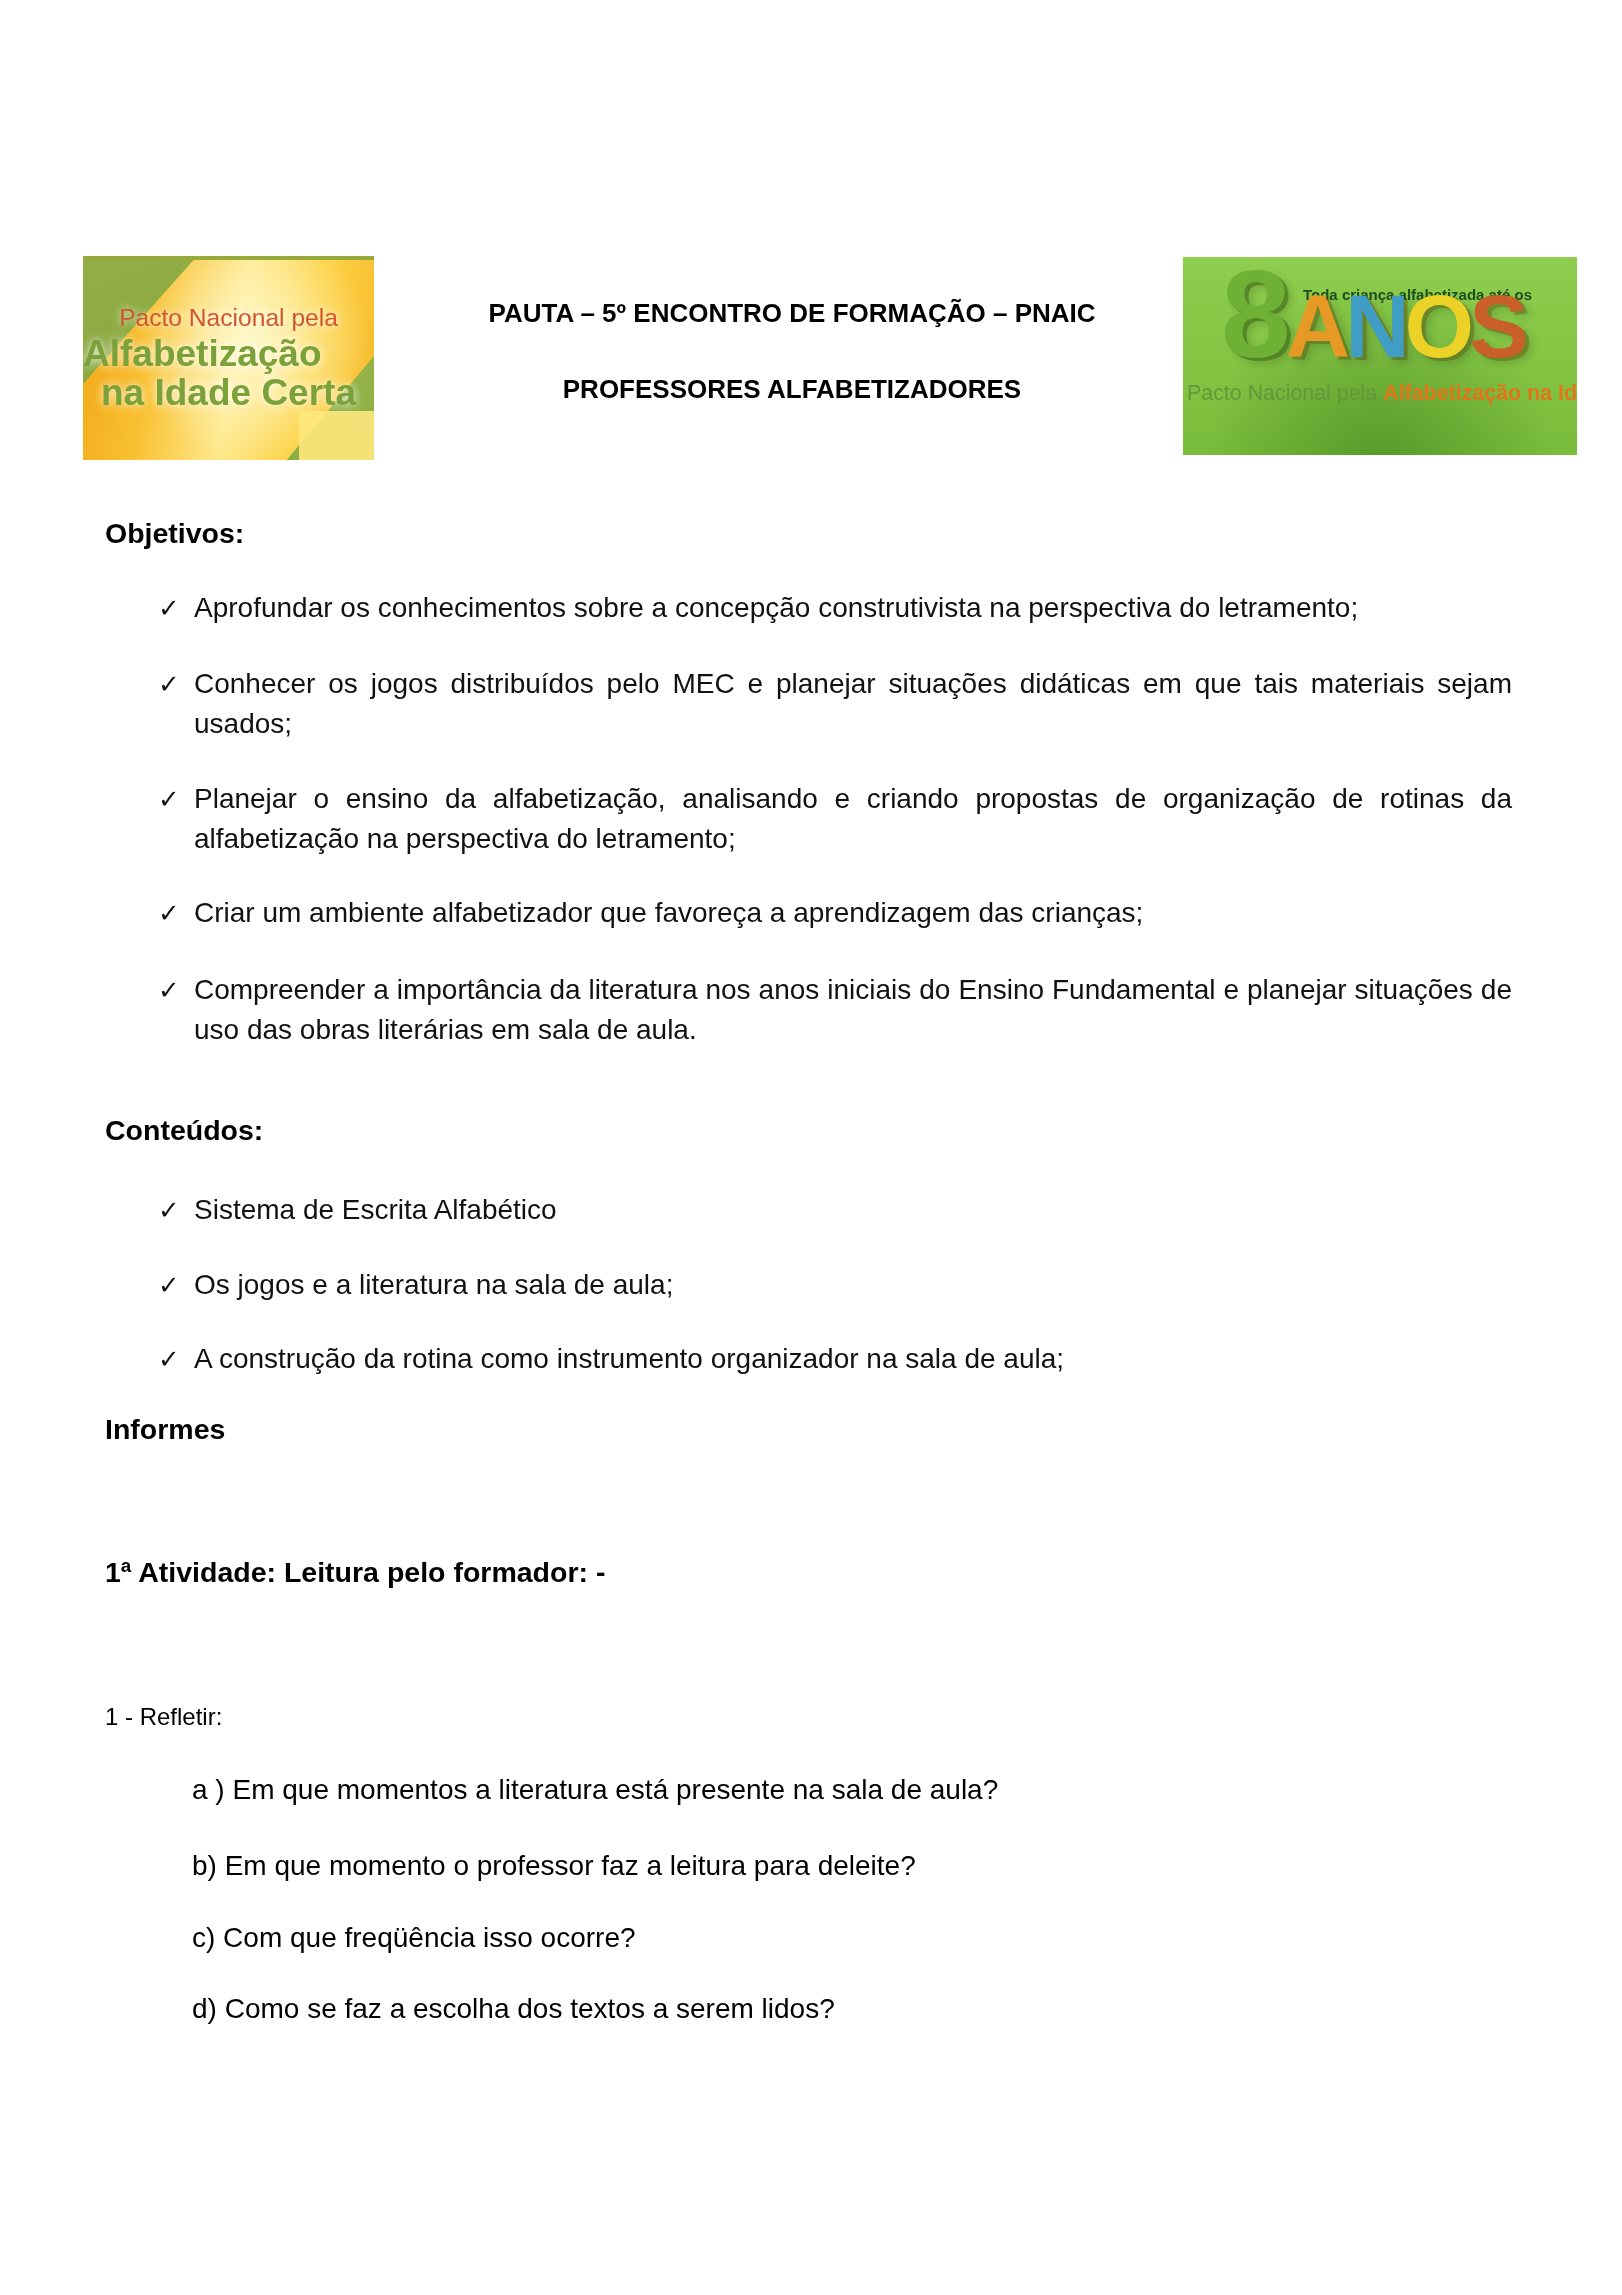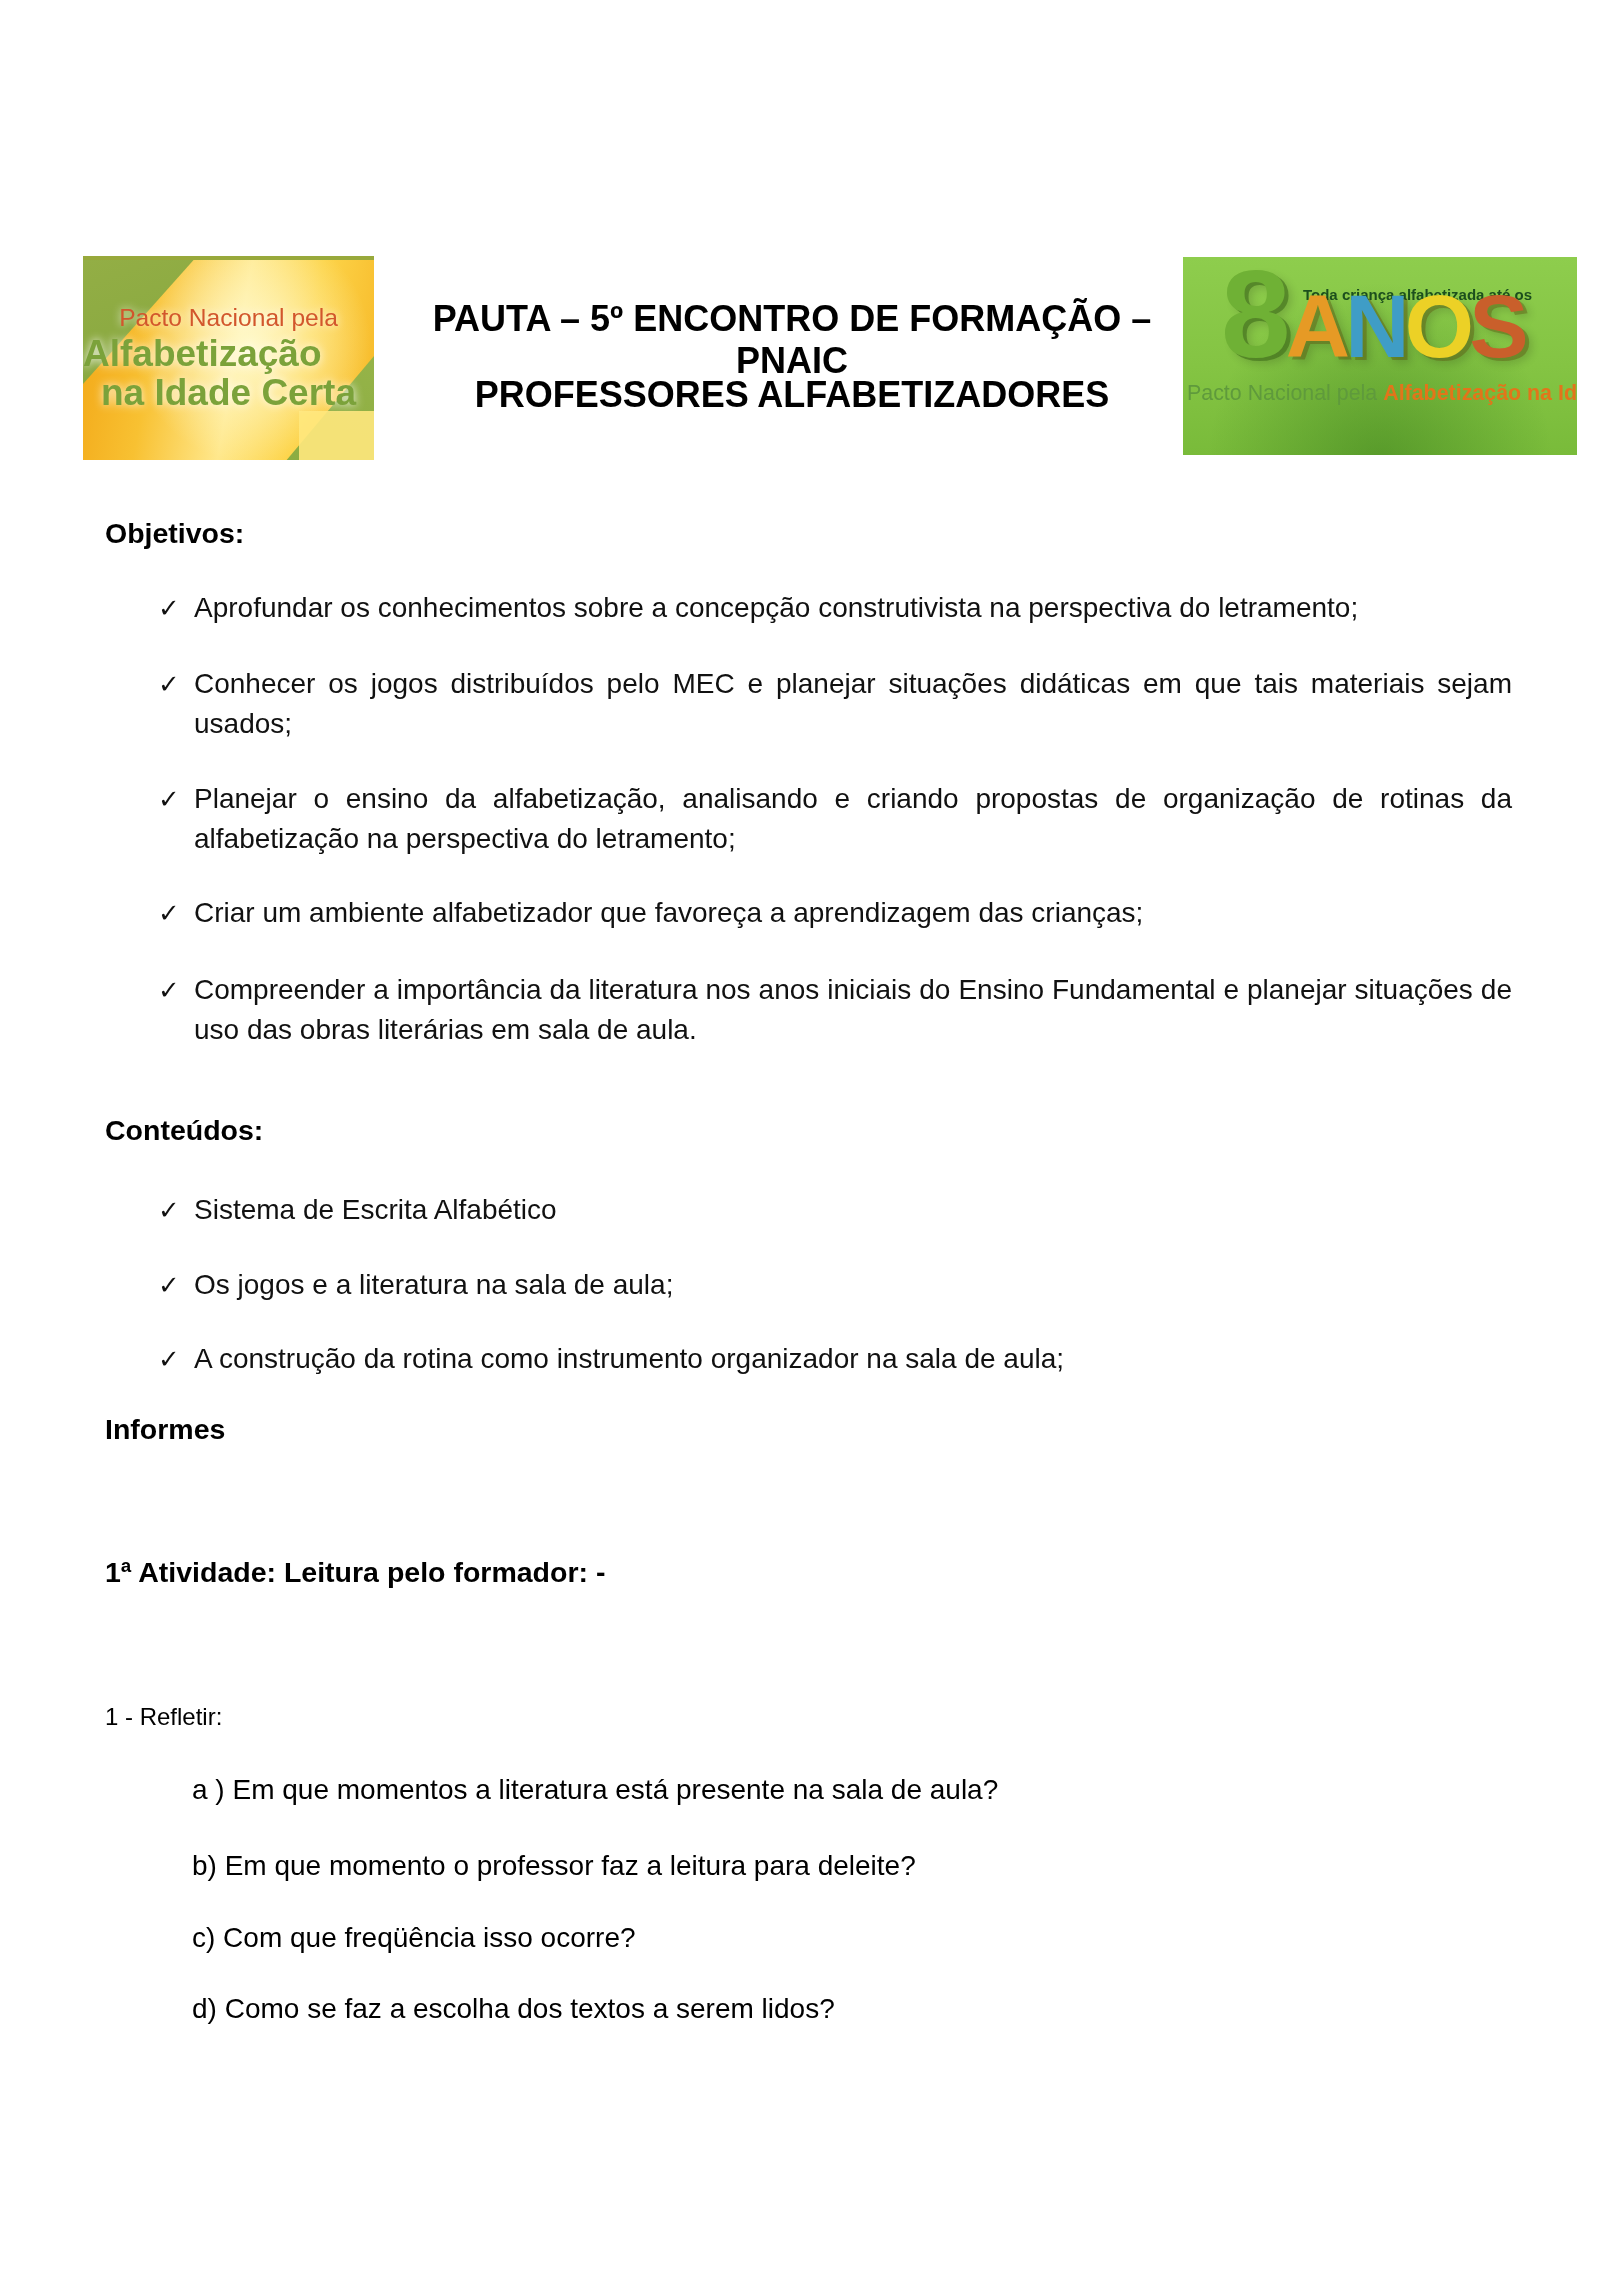--- a/index.html
+++ b/index.html
@@ -76,21 +76,21 @@
   }
   .logo-right .footerline{
     position:absolute;left:4px;top:124px;width:390px;white-space:nowrap;
     font-size:21.4px;
   }
   .logo-right .footerline .reg{color:#5f9a3c;}
   .logo-right .footerline .strong{color:#e2751a;font-weight:bold;}
   
   .title1,.title2{
     position:absolute;left:396px;width:792px;text-align:center;
-    font-weight:bold;font-size:36px;color:#000;
+    font-weight:bold;font-size:26px;color:#000;
   }
   .title1{top:298px;}
   .title2{top:374px;}
   
   .h{position:absolute;left:105px;font-size:28.5px;font-weight:bold;color:#000;}
   .p{position:absolute;left:105px;font-size:24px;color:#000;}
   .q{position:absolute;left:192px;font-size:28px;color:#000;}
   .bullet{position:absolute;left:158px;width:1354px;font-size:28px;line-height:40px;}
   .bullet .check{position:absolute;left:0;top:0;font-size:26px;}
   .bullet .btext{display:block;margin-left:36px;text-align:justify;}

